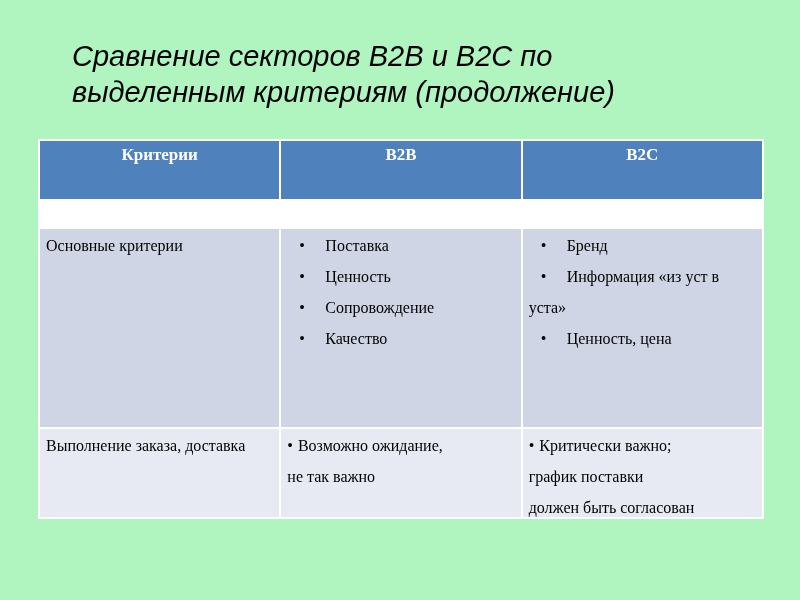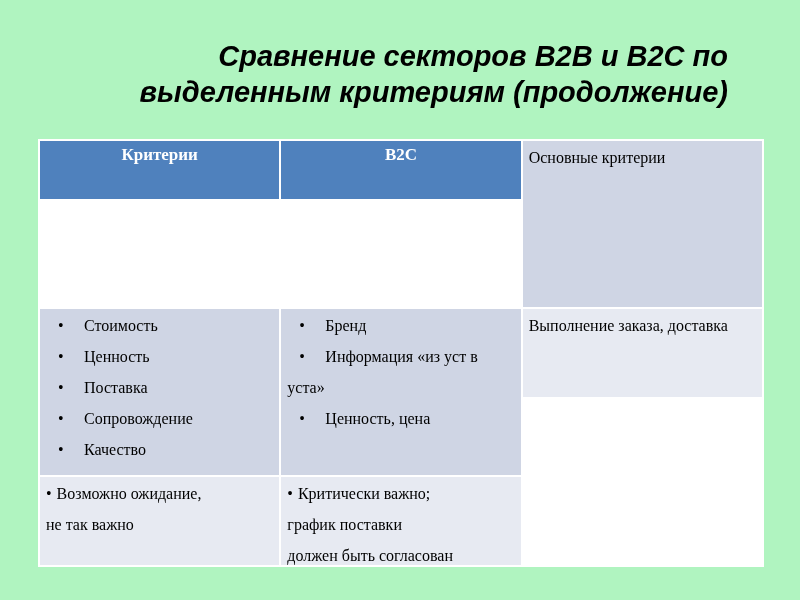--- a/index.html
+++ b/index.html
@@ -21,23 +21,23 @@
     font-family: "Liberation Serif", "DejaVu Serif", serif;
   }
   .slide { position: absolute; inset: 0; }
 
   .title {
     position: absolute;
     top: 38px;
     left: 50%;
     transform: translateX(-50%);
     width: 656px;
-    text-align: right;
+    text-align: left;
     font-family: "Liberation Sans", "DejaVu Sans", sans-serif;
-    font-weight: bold;
+    font-weight: normal;
     font-style: italic;
     font-size: 29px;
     line-height: 36px;
     color: var(--title-text);
   }
 
   .tbl {
     position: absolute;
     left: 38px;
     top: 139px;
@@ -60,21 +60,21 @@
   .cell.hdr {
     height: 58px;
     background: var(--header-bg);
     color: var(--header-text);
     font-weight: bold;
     font-size: 17px;
     text-align: center;
     padding-top: 3px;
     line-height: 22px;
   }
-  .cell.r1 { height: 166px; background: var(--row1-bg); }
+  .cell.r1 { height: 198px; background: var(--row1-bg); margin-top: 28px; }
   .cell.r2 { height: 88px;  background: var(--row2-bg); }
 
   
   .li .bullet {
     display: inline-block;
     margin-left: 12px;
     width: 26px;
   }
   
   .li-wrap { }
@@ -85,35 +85,33 @@
 </head>
 <body>
 
 <div class="slide">
 
   <div class="title">Сравнение секторов В2В и В2С по выделенным критериям (продолжение)</div>
 
   <div class="tbl">
 
     <div class="cell hdr">Критерии</div>
+    <div class="cell hdr">В2В</div>
     <div class="cell hdr">В2С</div>
 
     <div class="cell r1">
       <span>Основные критерии</span>
     </div>
 
     <div class="cell r1">
       <div class="li">
-        <span class="bullet">•</span><span>Стоимость</span>
+        <span class="bullet">•</span><span>Поставка</span>
       </div>
       <div class="li">
         <span class="bullet">•</span><span>Ценность</span>
-      </div>
-      <div class="li">
-        <span class="bullet">•</span><span>Поставка</span>
       </div>
       <div class="li">
         <span class="bullet">•</span><span>Сопровождение</span>
       </div>
       <div class="li">
         <span class="bullet">•</span><span>Качество</span>
       </div>
     </div>
 
     <div class="cell r1">

